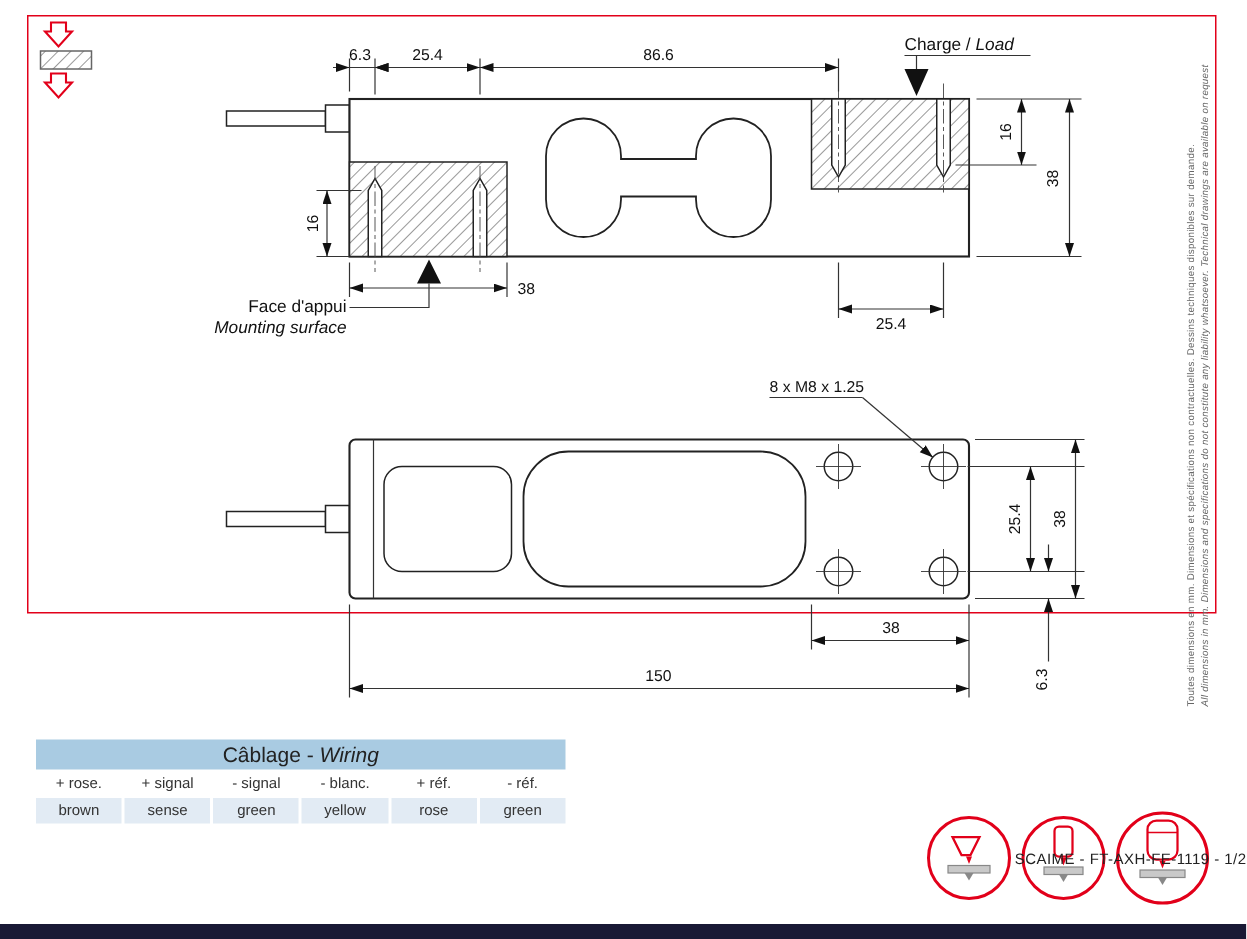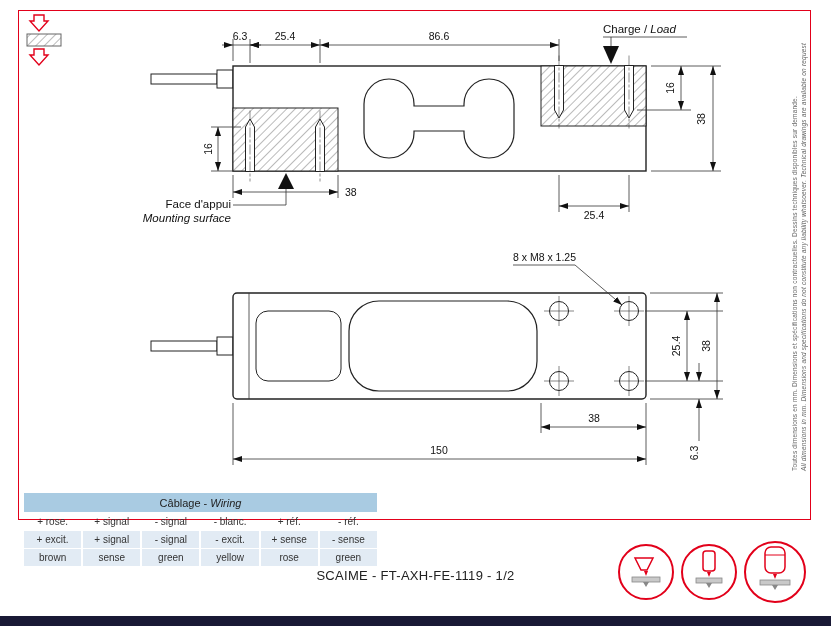--- a/index.html
+++ b/index.html
@@ -1,35 +1,35 @@
 <!DOCTYPE html>
 <html><head>
 <meta charset="utf-8">
 <style>
   html,body{margin:0;padding:0;background:#ffffff;}
   .page{position:relative;width:831px;height:626px;background:#fff;overflow:hidden;
         font-family:"Liberation Sans","DejaVu Sans",sans-serif;}
-  .sheet{position:absolute;left:18px;top:10px;width:793px;height:510px;
+  .sheet{position:absolute;left:18px;top:10px;width:793px;height:399px;
          border:1.5px solid #e2001a;box-sizing:border-box;background:#fff;}
   .sheet svg.drawing{position:absolute;left:0;top:0;}
   .side-notes{position:absolute;top:8px;right:2px;height:452px;
               writing-mode:vertical-rl;transform:rotate(180deg);
               font-size:6.5px;line-height:9px;color:#666;letter-spacing:.2px;}
   .side-notes div{white-space:nowrap;}
   .it{font-style:italic;}
   .dim{font-size:10.5px;fill:#111;}
   .lbl{font-size:11.5px;fill:#111;}
   .callout{font-size:10.5px;fill:#111;}
   .wiring{position:absolute;left:22px;top:492px;width:357px;
           border-collapse:separate;border-spacing:2px 1px;font-size:10px;color:#333;table-layout:fixed;}
   .wiring td{text-align:center;padding:2px 0;height:13px;}
-  .wiring tr.hdr td{background:#a9cbe2;color:#222;height:15px;font-size:11px;}
+  .wiring tr.hdr td{background:#a9cbe2;color:#222;height:15px;font-size:14px;}
   .wiring tr.shaded td{background:#e2ebf4;}
-  .footer{position:absolute;left:0;right:0;top:568px;text-align:center;
-          font-size:13px;color:#222;letter-spacing:.3px;}
+  .footer{position:absolute;left:0;right:0;top:568px;text-align:right;
+          font-size:10px;color:#222;letter-spacing:.3px;}
   .icons{position:absolute;left:602px;top:534px;}
   .bottombar{position:absolute;left:0;top:616px;width:831px;height:10px;background:#191935;}
 </style>
 </head>
 <body>
 
 <div class="page">
 
   <div class="sheet">
     <svg class="drawing" width="790" height="466" viewBox="0 0 790 466">
@@ -193,28 +193,20 @@
       <tr class="hdr">
         <td colspan="6"><span>Câblage - </span><span class="it">Wiring</span></td>
       </tr>
       <tr>
         <td>+ rose.</td>
         <td>+ signal</td>
         <td>- signal</td>
         <td>- blanc.</td>
         <td>+ réf.</td>
         <td>- réf.</td>
-      </tr>
-      <tr class="shaded">
-        <td>+ excit.</td>
-        <td>+ signal</td>
-        <td>- signal</td>
-        <td>- excit.</td>
-        <td>+ sense</td>
-        <td>- sense</td>
       </tr>
       <tr class="shaded">
         <td>brown</td>
         <td>sense</td>
         <td>green</td>
         <td>yellow</td>
         <td>rose</td>
         <td>green</td>
       </tr>
     </tbody>

